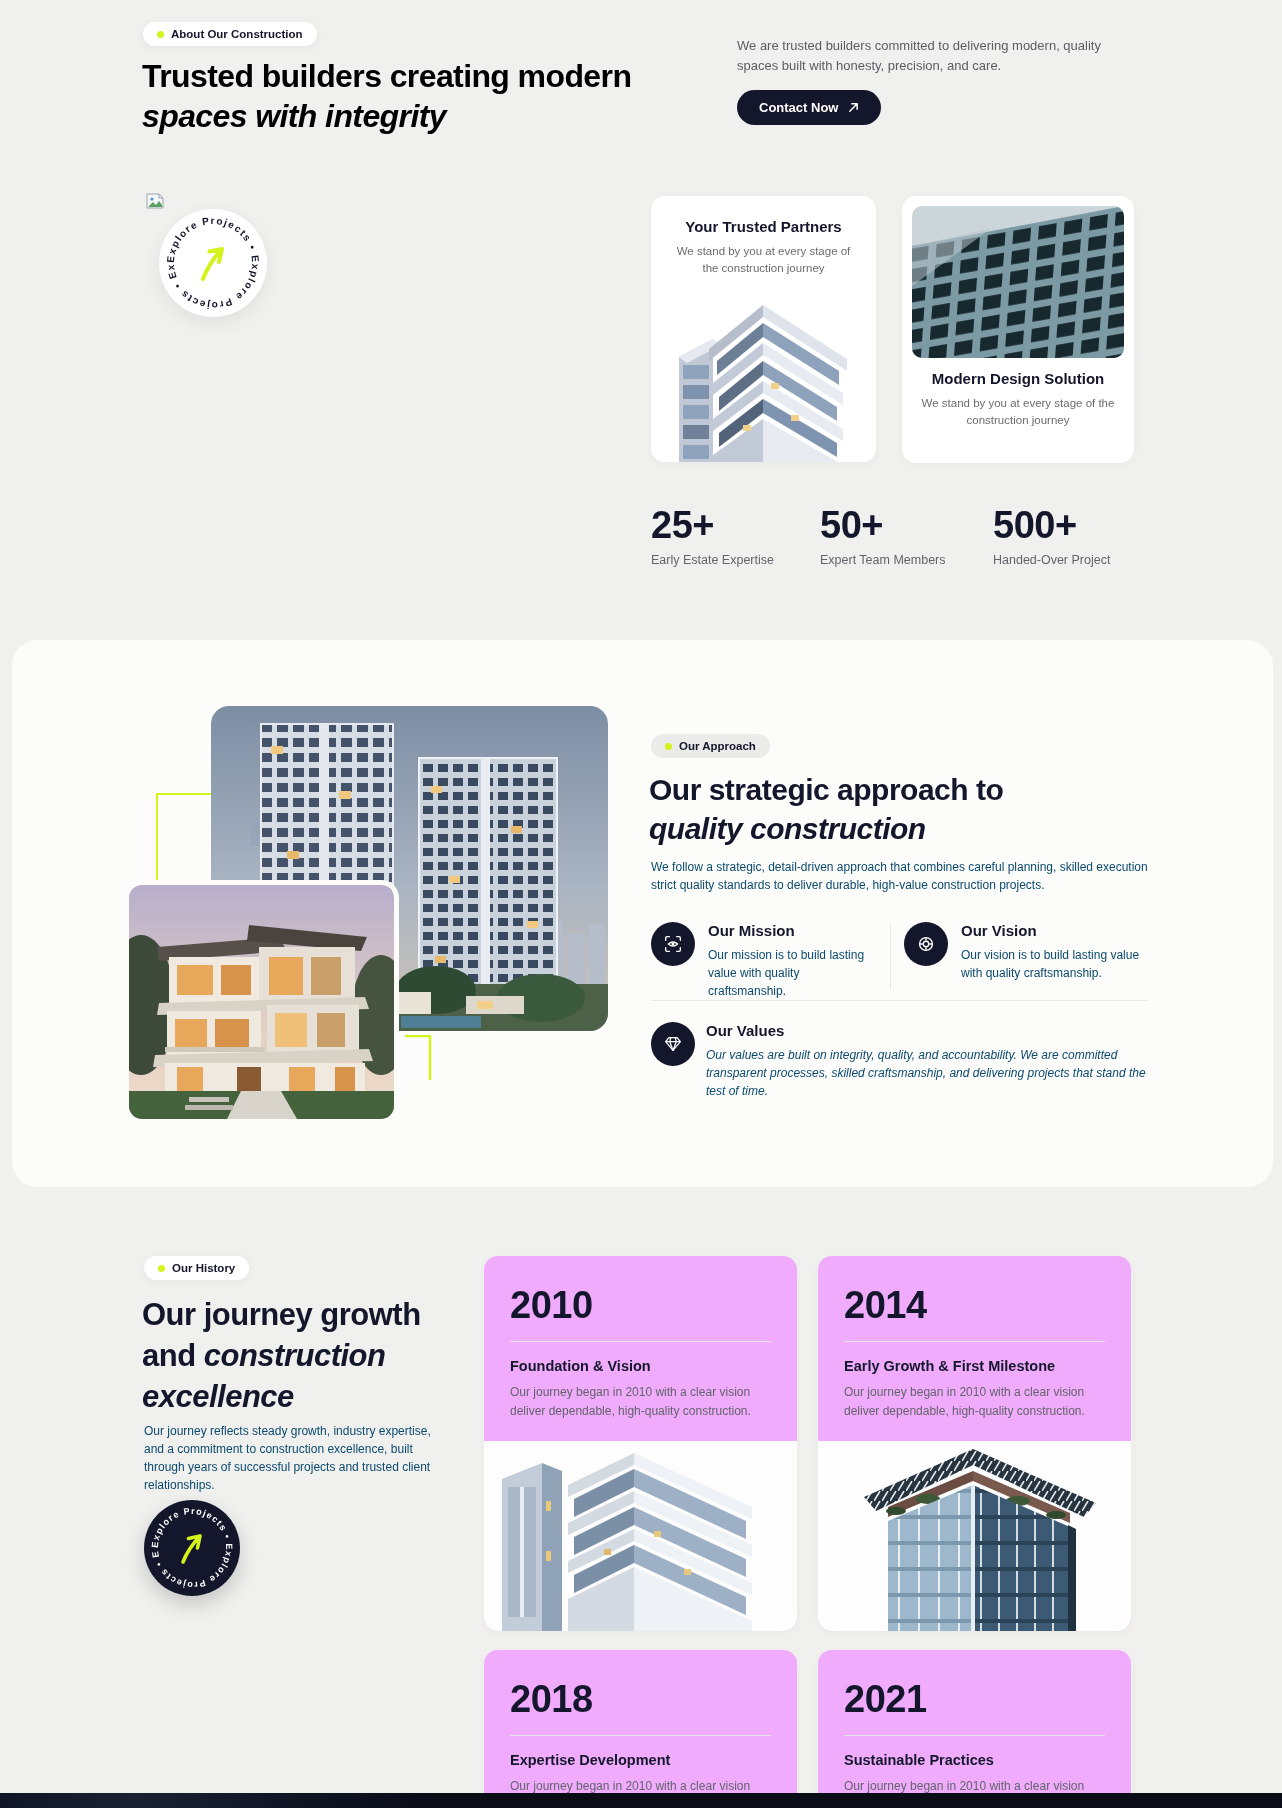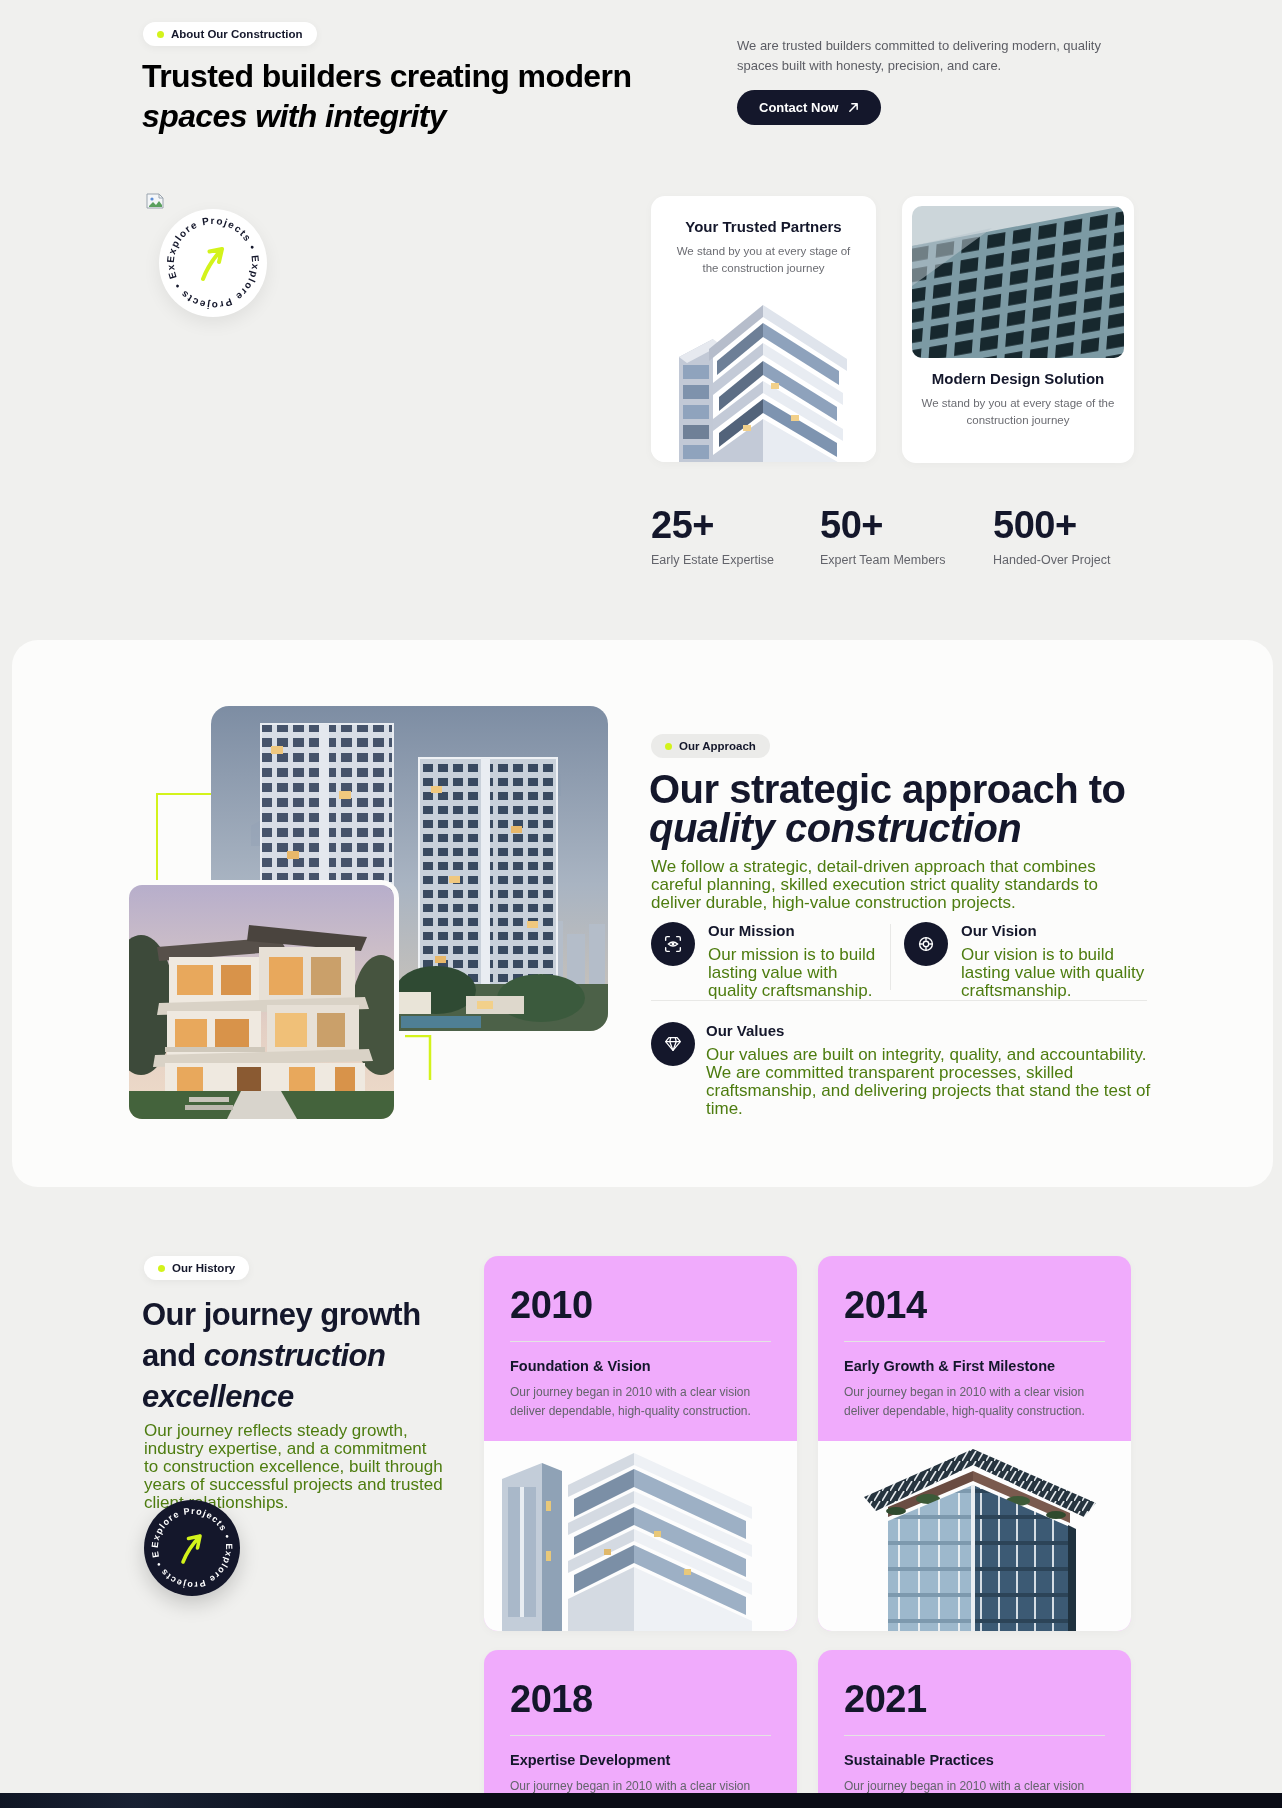--- a/index.html
+++ b/index.html
@@ -16,24 +16,24 @@
     font-size:11.5px; font-weight:700; color:#14172b;
     box-shadow:0 2px 8px rgba(0,0,0,0.05);
   }
   .pill.gray { background:#ebebe9; box-shadow:none; }
   .dot { width:7px; height:7px; border-radius:50%; background:#d3f31b; }
   h1.hero {
     font-size:32px; line-height:40px; font-weight:700; color:#000000; letter-spacing:-0.6px;
   }
   h1.hero .it, h2.sec .it { font-style:italic; }
   h2.sec {
-    font-size:40px; line-height:39px; font-weight:700; color:#14172b; letter-spacing:-0.5px;
+    font-size:30px; line-height:39px; font-weight:700; color:#14172b; letter-spacing:-0.5px;
   }
   .body-text { font-size:13px; line-height:20px; color:#5c5d64; }
-  .small-text { font-size:17px; line-height:18px; color:#4d7c0f; }
+  .small-text { font-size:12px; line-height:18px; color:#0c4a6e; }
   .btn-dark {
     display:inline-flex; align-items:center; gap:10px;
     background:#14172b; color:#fff; border:none; cursor:pointer;
     border-radius:999px; padding:10px 22px; font-size:13px; font-weight:700;
     font-family:"Liberation Sans", sans-serif;
   }
   .card { background:#fff; border-radius:14px; box-shadow:0 2px 10px rgba(0,0,0,0.03); }
   .stat-value { font-size:38px; font-weight:800; color:#14172b; letter-spacing:-0.5px; }
   .stat-label { font-size:12.5px; color:#63646b; margin-top:6px; }
   .panel { background:#fcfcfb; border-radius:26px; }
@@ -343,21 +343,21 @@
 
     <div class="abs" style="left:639px; top:382px; width:500px; display:flex; gap:11px;">
       <div class="icon-circle">
         <svg width="22" height="22" viewBox="0 0 24 24" fill="none" stroke="#ffffff" stroke-width="1.4" stroke-linejoin="round">
           <path d="M7.5 5 H16.5 L20 9.5 L12 19 L4 9.5 Z"></path>
           <path d="M4 9.5 H20 M9.5 5 L8.5 9.5 L12 19 L15.5 9.5 L14.5 5"></path>
         </svg>
       </div>
       <div>
         <div class="feat-title">Our Values</div>
-        <div class="small-text" style="margin-top:7px; width:450px;">Our values are built on integrity, quality, and accountability. We are committed transparent processes, skilled craftsmanship, and delivering projects that stand the test of time.</div>
+        <div class="small-text" style="margin-top:7px; width:450px;font-style:italic;">Our values are built on integrity, quality, and accountability. We are committed transparent processes, skilled craftsmanship, and delivering projects that stand the test of time.</div>
       </div>
     </div>
   </div>
 
   <div class="abs" style="left:144px; top:1256px;">
     <span class="pill">
       <span class="dot"></span>
       <span>Our History</span>
     </span>
   </div>

